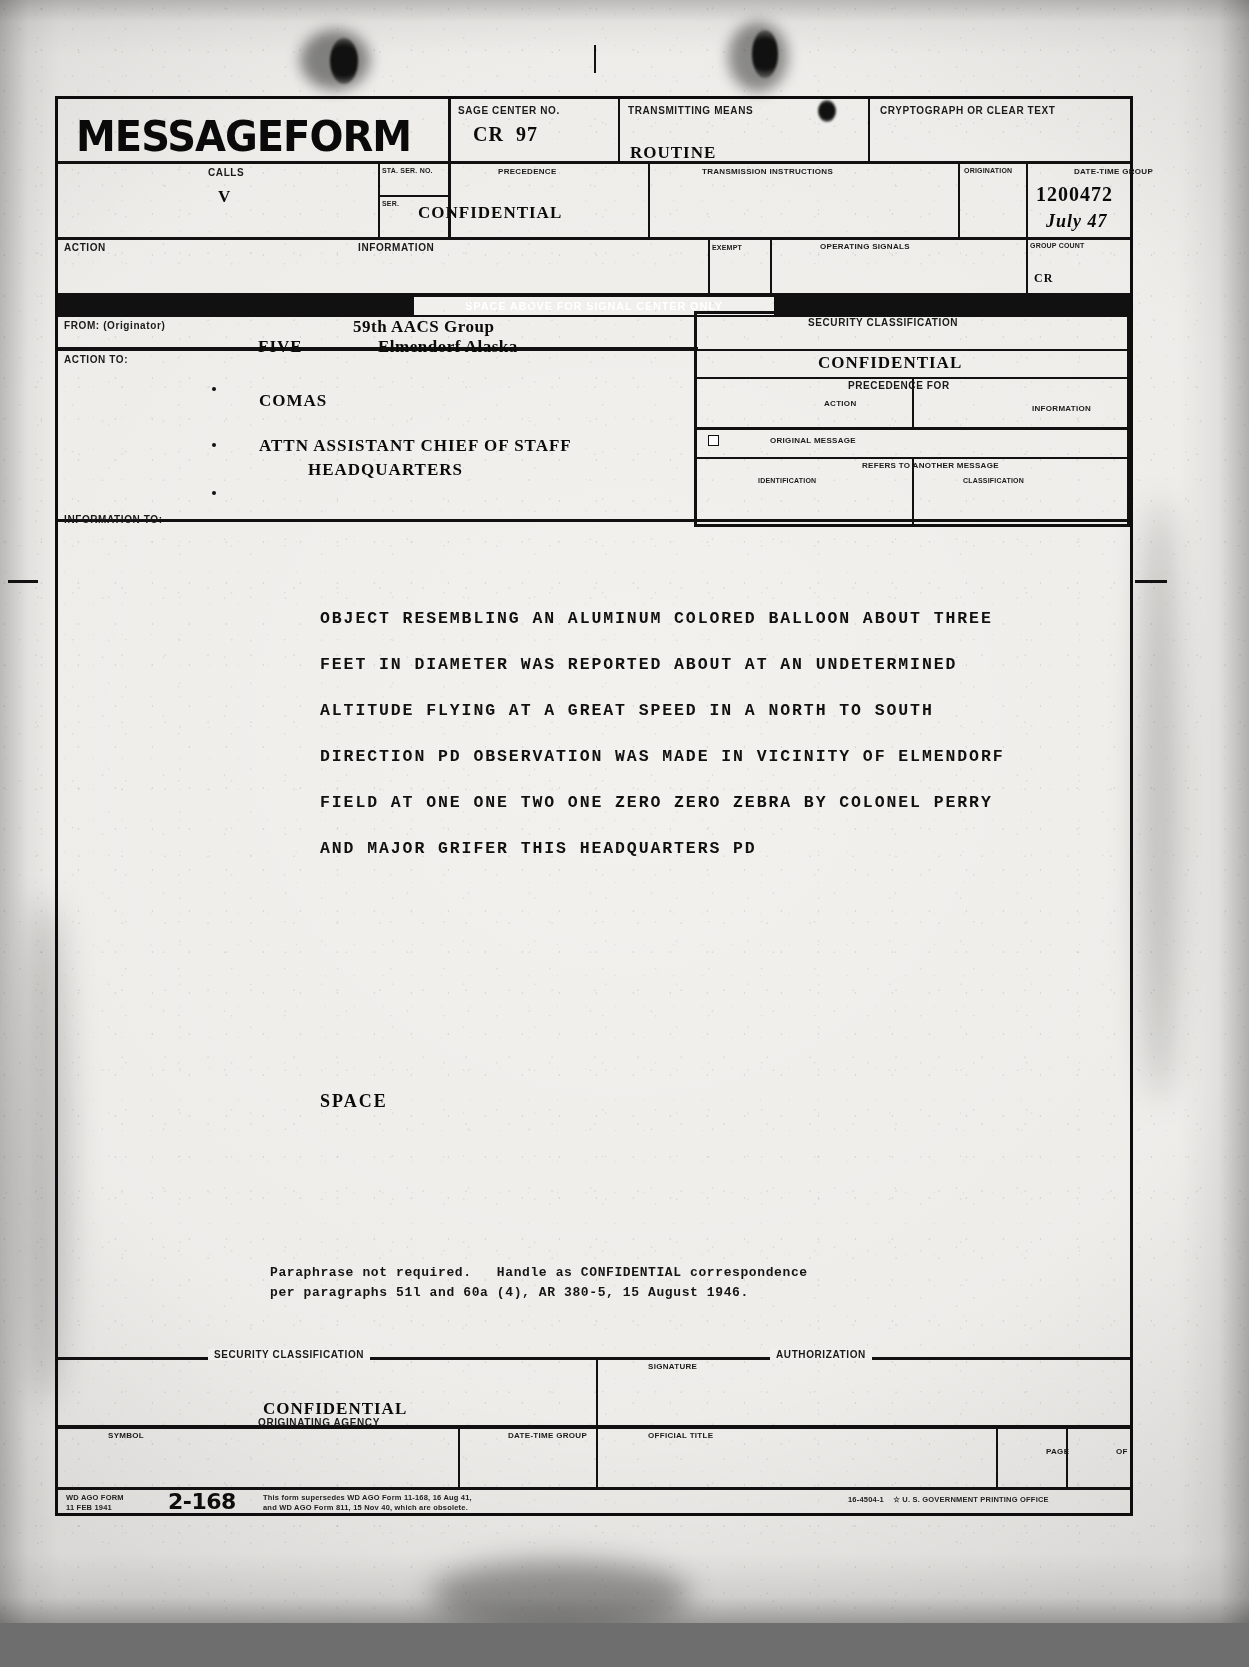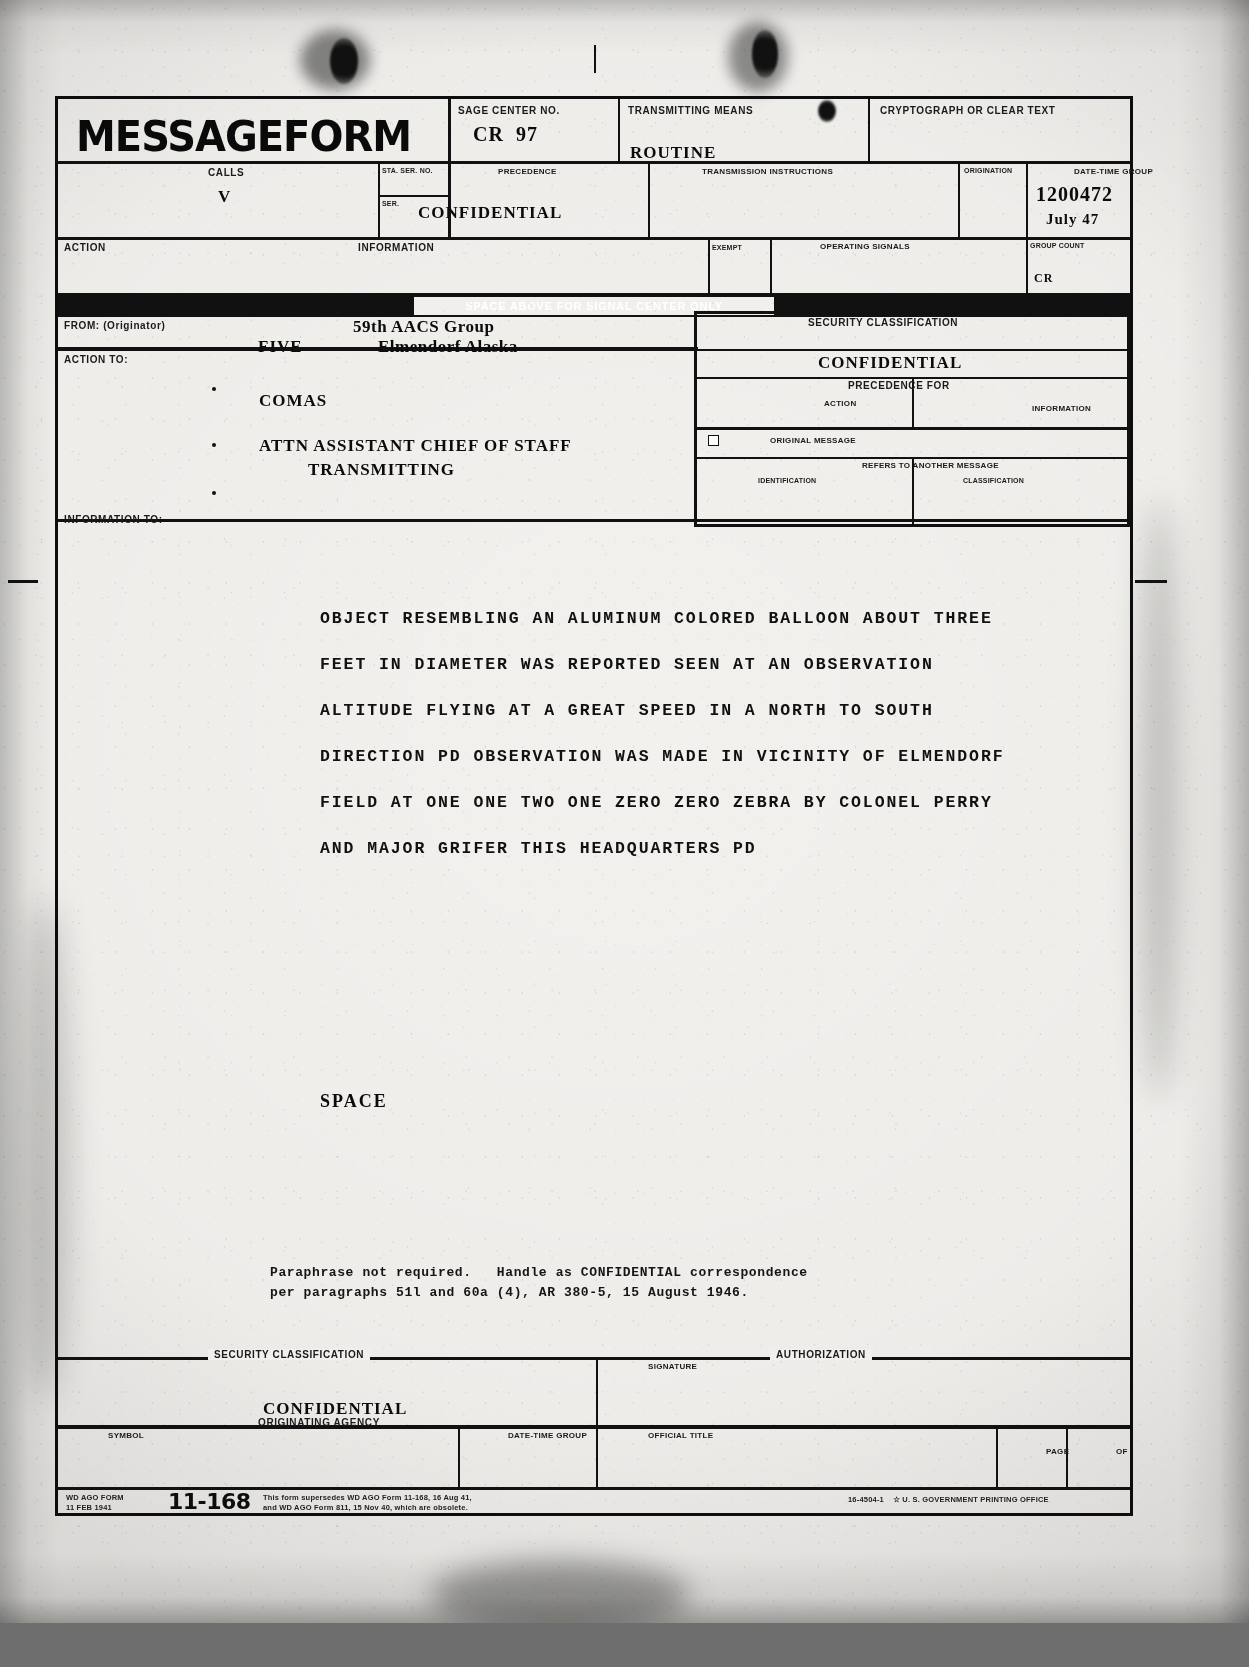--- a/index.html
+++ b/index.html
@@ -206,21 +206,21 @@
     <div class="lbl" style="left:150px;top:68px;">CALLS</div>
     <div class="typed" style="left:160px;top:88px;font-size:17px;">V</div>
     <div class="lbl xs" style="left:324px;top:68px;">STA. SER. No.</div>
     <div class="lbl xs" style="left:324px;top:101px;">SER.</div>
     <div class="lbl sm" style="left:396px;top:68px;">PRECEDENCE</div>
     <div class="typed" style="left:360px;top:104px;font-size:17px;">CONFIDENTIAL</div>
     <div class="lbl sm" style="left:600px;top:68px;">TRANSMISSION INSTRUCTIONS</div>
     <div class="lbl xs" style="left:906px;top:68px;">ORIGINATION</div>
     <div class="lbl sm" style="left:972px;top:68px;">DATE-TIME GROUP</div>
     <div class="typed" style="left:978px;top:84px;font-size:20px;">1200472</div>
-    <div class="typed" style="left:988px;top:112px;font-size:15px;">July 47</div>
+    <div class="typed" style="left:988px;top:112px;font-size:18px;font-style:italic;">July 47</div>
     <div class="lbl xs" style="left:972px;top:143px;">GROUP COUNT</div>
     <div class="typed" style="left:976px;top:172px;font-size:12px;">CR</div>
 
     <div class="lbl" style="left:6px;top:143px;">ACTION</div>
     <div class="lbl" style="left:300px;top:143px;">INFORMATION</div>
     <div class="lbl xs" style="left:654px;top:145px;">EXEMPT</div>
     <div class="lbl sm" style="left:718px;top:143px;">OPERATING SIGNALS</div>
 
     <div style="position:absolute;left:0;top:198px;width:1072px;height:18px;background:#111;"></div>
     <div style="position:absolute;left:0;top:198px;width:1072px;height:18px;line-height:18px;text-align:center;font-size:11px;font-weight:bold;letter-spacing:0.8px;color:#fff;background:#f0efec;width:360px;left:356px;">SPACE ABOVE FOR SIGNAL CENTER ONLY</div>
@@ -234,21 +234,21 @@
     <div class="typed" style="left:200px;top:238px;font-size:17px;">FIVE</div>
     <div class="typed" style="left:295px;top:218px;font-size:17px;letter-spacing:0.5px;">59th AACS Group</div>
     <div class="typed" style="left:320px;top:238px;font-size:17px;letter-spacing:0.5px;">Elmendorf Alaska</div>
 
     <div class="lbl" style="left:6px;top:255px;">ACTION TO:</div>
     <div class="dot" style="left:154px;top:288px;"></div>
     <div class="dot" style="left:154px;top:344px;"></div>
     <div class="dot" style="left:154px;top:392px;"></div>
     <div class="typed" style="left:201px;top:292px;font-size:17px;">COMAS</div>
     <div class="typed" style="left:201px;top:337px;font-size:17px;">ATTN ASSISTANT CHIEF OF STAFF</div>
-    <div class="typed" style="left:250px;top:361px;font-size:17px;">TRANSMITTING</div>
+    <div class="typed" style="left:250px;top:361px;font-size:17px;">HEADQUARTERS</div>
 
     <div class="lbl" style="left:6px;top:415px;">INFORMATION TO:</div>
 
     <div style="position:absolute;left:636px;top:212px;width:436px;height:216px;border:3px solid #111;box-sizing:border-box;"></div>
     <div class="ln hline" style="left:636px;top:250px;width:436px;"></div>
     <div class="ln hline" style="left:636px;top:278px;width:436px;"></div>
     <div class="ln hthick" style="left:636px;top:328px;width:436px;"></div>
     <div class="ln hline" style="left:636px;top:358px;width:436px;"></div>
     <div class="ln vline" style="left:854px;top:278px;height:50px;"></div>
     <div class="ln vline" style="left:854px;top:358px;height:70px;"></div>
@@ -260,21 +260,21 @@
     <div class="lbl sm" style="left:930px;top:305px;">INFORMATION</div>
 
     <div class="chk" style="left:650px;top:336px;"></div>
     <div class="lbl sm" style="left:668px;top:337px;">ORIGINAL MESSAGE</div>
     <div class="lbl sm" style="left:760px;top:362px;">REFERS TO ANOTHER MESSAGE</div>
     <div class="lbl xs" style="left:700px;top:378px;">IDENTIFICATION</div>
     <div class="lbl xs" style="left:905px;top:378px;">CLASSIFICATION</div>
 
     <div>
       <div class="body-line" style="top:510px;">OBJECT RESEMBLING AN ALUMINUM COLORED BALLOON ABOUT THREE</div>
-      <div class="body-line" style="top:556px;">FEET IN DIAMETER WAS REPORTED SEEN AT AN OBSERVATION</div>
+      <div class="body-line" style="top:556px;">FEET IN DIAMETER WAS REPORTED ABOUT AT AN UNDETERMINED</div>
       <div class="body-line" style="top:602px;">ALTITUDE FLYING AT A GREAT SPEED IN A NORTH TO SOUTH</div>
       <div class="body-line" style="top:648px;">DIRECTION PD OBSERVATION WAS MADE IN VICINITY OF ELMENDORF</div>
       <div class="body-line" style="top:694px;">FIELD AT ONE ONE TWO ONE ZERO ZERO ZEBRA BY COLONEL PERRY</div>
       <div class="body-line" style="top:740px;">AND MAJOR GRIFER THIS HEADQUARTERS PD</div>
     </div>
 
     <div class="typed" style="left:262px;top:992px;font-size:18px;letter-spacing:2px;">SPACE</div>
 
     <div class="footnote" style="left:212px;top:1166px;">Paraphrase not required.   Handle as CONFIDENTIAL correspondence</div>
     <div class="footnote" style="left:212px;top:1186px;">per paragraphs 51l and 60a (4), AR 380-5, 15 August 1946.</div>
@@ -294,20 +294,20 @@
     <div class="lbl" style="left:712px;top:1250px;background:#f1f0ed;padding:0 6px;">AUTHORIZATION</div>
     <div class="lbl sm" style="left:546px;top:1263px;text-align:center;">SIGNATURE</div>
     <div class="lbl sm" style="left:6px;top:1332px;">SYMBOL</div>
     <div class="lbl sm" style="left:406px;top:1332px;">DATE-TIME GROUP</div>
     <div class="lbl sm" style="left:546px;top:1332px;">OFFICIAL TITLE</div>
     <div class="lbl sm" style="left:944px;top:1348px;">PAGE</div>
     <div class="lbl sm" style="left:1014px;top:1348px;">OF</div>
 
     <div class="tiny" style="left:8px;top:1394px;">WD AGO FORM
 11 FEB 1941</div>
-    <div class="formnum" style="left:110px;top:1390px;">11-168</div>
+    <div class="formnum" style="left:110px;top:1390px;">2-168</div>
     <div class="tiny" style="left:205px;top:1394px;">This form supersedes WD AGO Form 11-168, 16 Aug 41,
 and WD AGO Form 811, 15 Nov 40, which are obsolete.</div>
     <div class="tiny" style="left:790px;top:1396px;">16-4504-1    ☆ U. S. GOVERNMENT PRINTING OFFICE</div>
   </div>
 
   <div class="grain"></div>
 </div>
 
 </body></html>

